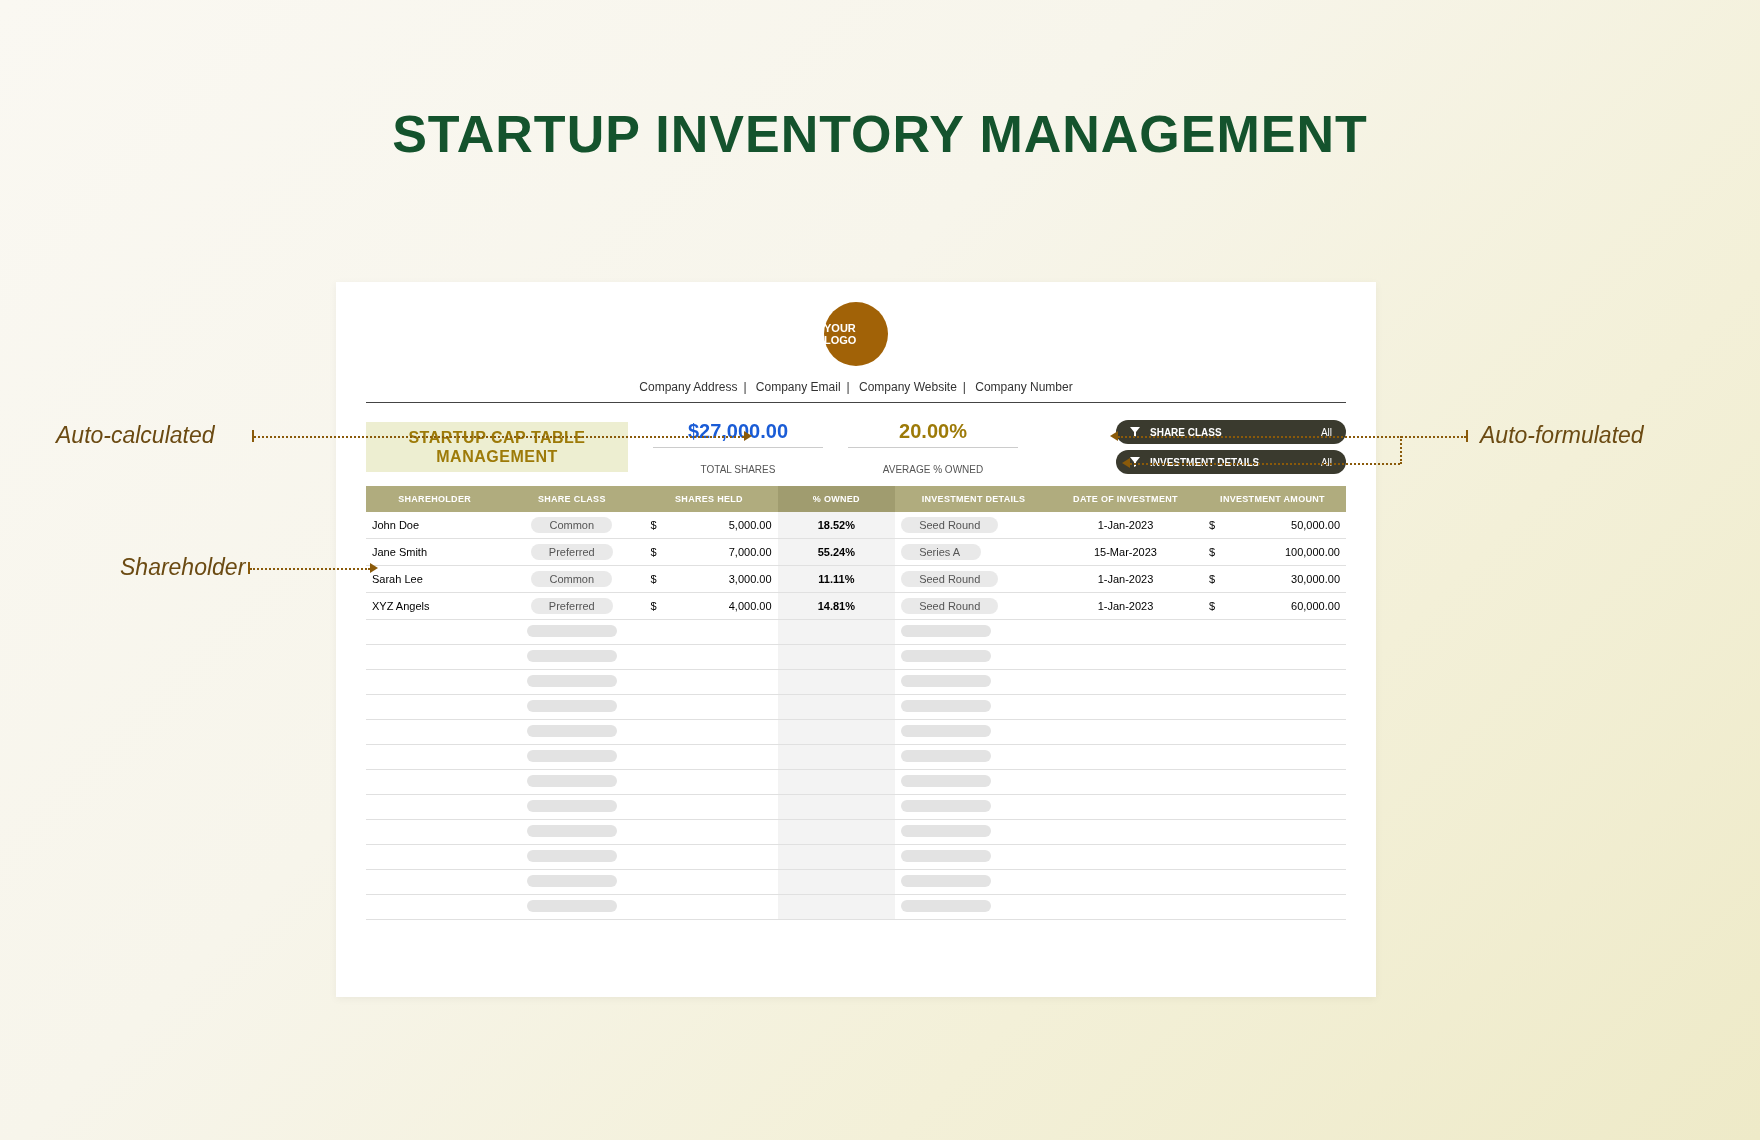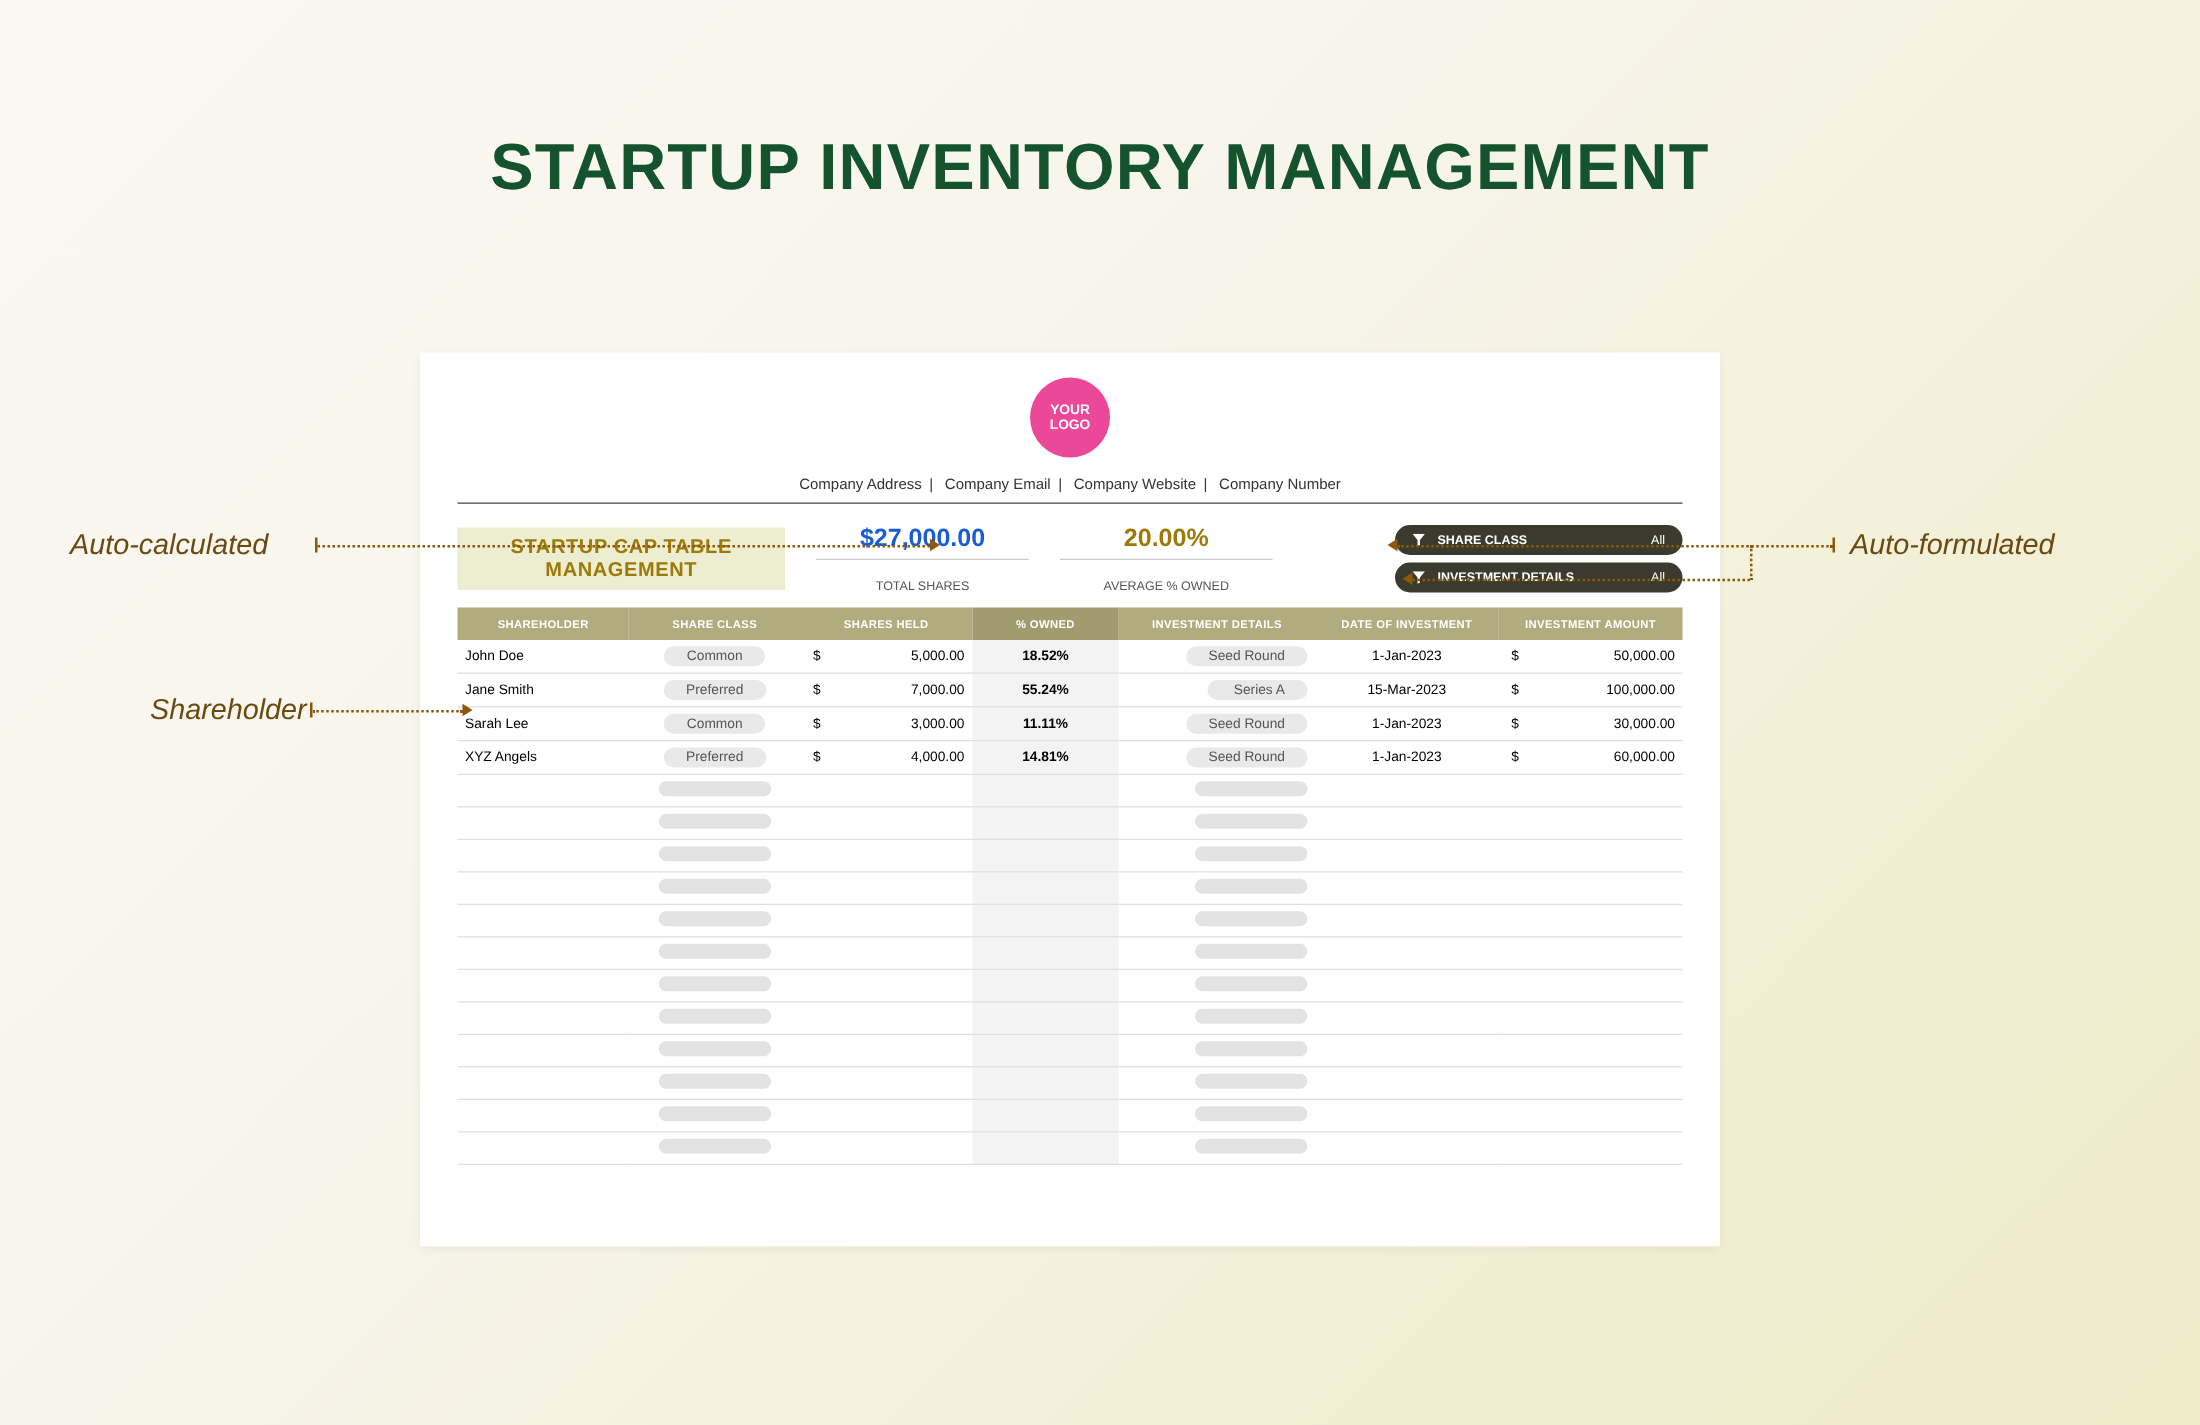--- a/index.html
+++ b/index.html
@@ -29,29 +29,28 @@
   background: #ffffff;
   box-shadow: 0 2px 8px rgba(0,0,0,0.05);
 }
 .logo-circle {
   position: absolute;
   left: 50%;
   top: 20px;
   transform: translateX(-50%);
   width: 64px;
   height: 64px;
-  background: #ec4899;
+  background: #a16207;
   border-radius: 50%;
   display: flex;
   align-items: center;
   justify-content: center;
   color: #fff;
   font-size: 11px;
   font-weight: 700;
-  text-align: center;
   line-height: 1.1;
 }
 .company-info {
   position: absolute;
   top: 98px;
   left: 0;
   right: 0;
   text-align: center;
   font-size: 12px;
   color: #333;
@@ -149,21 +148,21 @@
 .tbl td {
   border-bottom: 1px solid #e0e0e0;
   padding: 5px 6px;
   height: 24px;
   vertical-align: middle;
 }
 .tbl td.c-name { text-align: left; width: 14%; }
 .tbl td.c-class { text-align: center; width: 14%; }
 .tbl td.c-shares { text-align: right; width: 14%; font-variant-numeric: tabular-nums; }
 .tbl td.c-owned { text-align: center; width: 12%; font-weight: 700; background: #f3f3f3; }
-.tbl td.c-invd { text-align: right; width: 16%; }
+.tbl td.c-invd { text-align: left; width: 16%; }
 .tbl td.c-date { text-align: center; width: 15%; }
 .tbl td.c-amt { text-align: right; width: 15%; font-variant-numeric: tabular-nums; }
 .tbl thead th.c-owned { background: #a09c6f; }
 .chip {
   display: inline-block;
   background: #e9e9e9;
   border-radius: 10px;
   padding: 2px 18px;
   font-size: 11px;
   color: #555;

